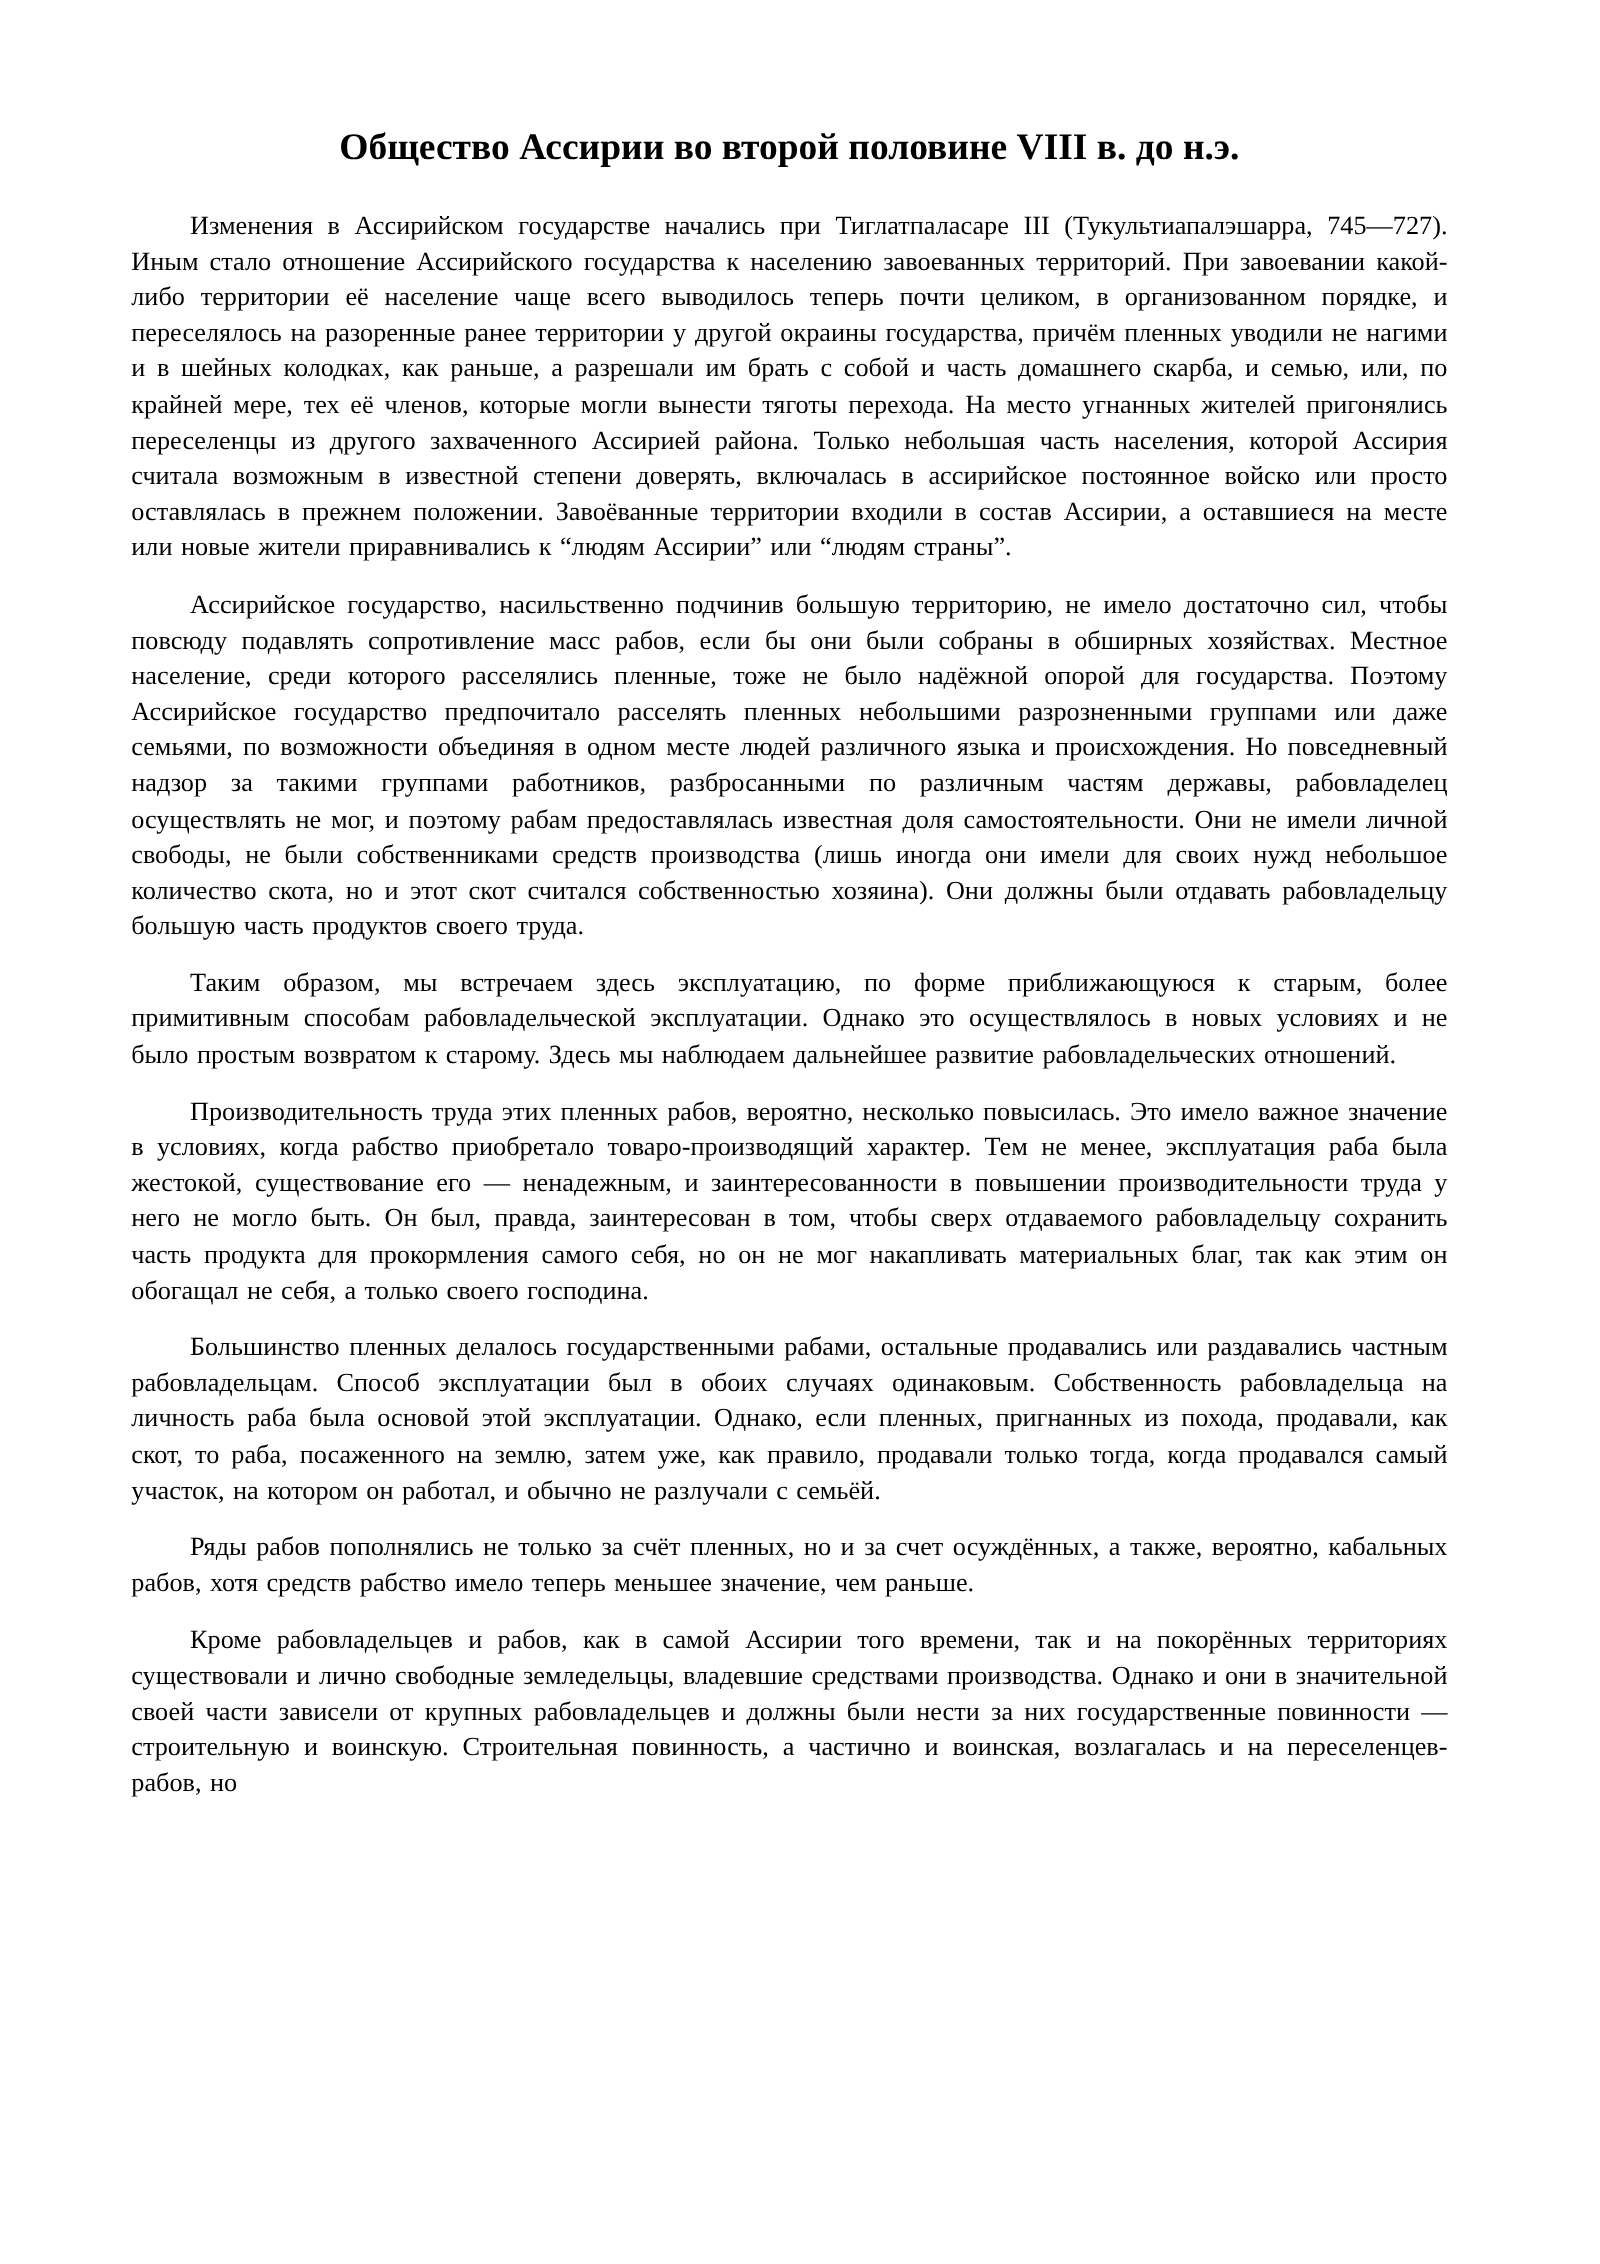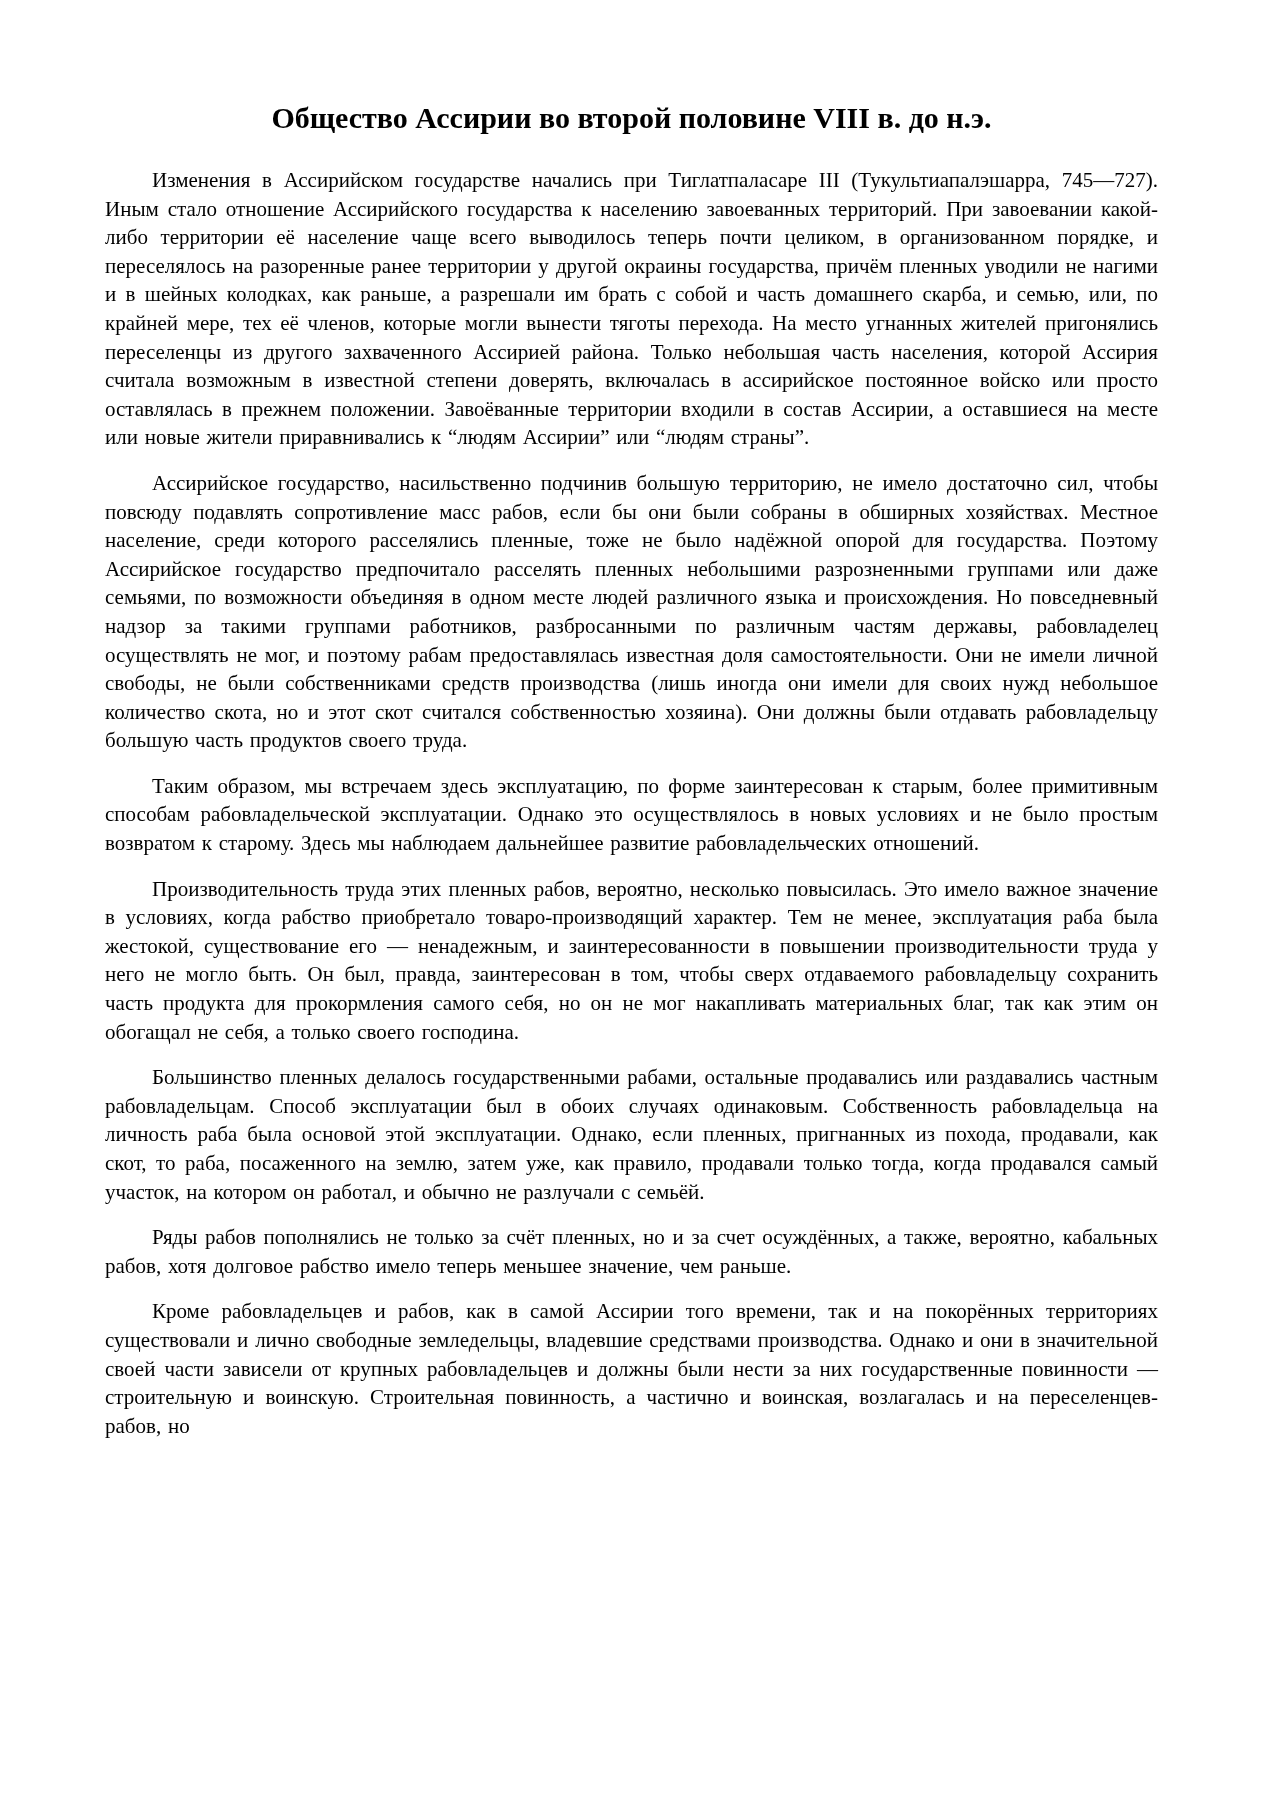--- a/index.html
+++ b/index.html
@@ -35,18 +35,18 @@
   }
 </style>
 </head>
 <body>
 
 <div class="page">
   <h1 class="doc-title">Общество Ассирии во второй половине VIII в. до н.э.</h1>
 
   <p class="para">Изменения в Ассирийском государстве начались при Тиглатпаласаре III (Тукультиапалэшарра, 745—727). Иным стало отношение Ассирийского государства к населению завоеванных территорий. При завоевании какой-либо территории её население чаще всего выводилось теперь почти целиком, в организованном порядке, и переселялось на разоренные ранее территории у другой окраины государства, причём пленных уводили не нагими и в шейных колодках, как раньше, а разрешали им брать с собой и часть домашнего скарба, и семью, или, по крайней мере, тех её членов, которые могли вынести тяготы перехода. На место угнанных жителей пригонялись переселенцы из другого захваченного Ассирией района. Только небольшая часть населения, которой Ассирия считала возможным в известной степени доверять, включалась в ассирийское постоянное войско или просто оставлялась в прежнем положении. Завоёванные территории входили в состав Ассирии, а оставшиеся на месте или новые жители приравнивались к “людям Ассирии” или “людям страны”.</p>
   <p class="para">Ассирийское государство, насильственно подчинив большую территорию, не имело достаточно сил, чтобы повсюду подавлять сопротивление масс рабов, если бы они были собраны в обширных хозяйствах. Местное население, среди которого расселялись пленные, тоже не было надёжной опорой для государства. Поэтому Ассирийское государство предпочитало расселять пленных небольшими разрозненными группами или даже семьями, по возможности объединяя в одном месте людей различного языка и происхождения. Но повседневный надзор за такими группами работников, разбросанными по различным частям державы, рабовладелец осуществлять не мог, и поэтому рабам предоставлялась известная доля самостоятельности. Они не имели личной свободы, не были собственниками средств производства (лишь иногда они имели для своих нужд небольшое количество скота, но и этот скот считался собственностью хозяина). Они должны были отдавать рабовладельцу большую часть продуктов своего труда.</p>
-  <p class="para">Таким образом, мы встречаем здесь эксплуатацию, по форме заинтересован к старым, более примитивным способам рабовладельческой эксплуатации. Однако это осуществлялось в новых условиях и не было простым возвратом к старому. Здесь мы наблюдаем дальнейшее развитие рабовладельческих отношений.</p>
+  <p class="para">Таким образом, мы встречаем здесь эксплуатацию, по форме приближающуюся к старым, более примитивным способам рабовладельческой эксплуатации. Однако это осуществлялось в новых условиях и не было простым возвратом к старому. Здесь мы наблюдаем дальнейшее развитие рабовладельческих отношений.</p>
   <p class="para">Производительность труда этих пленных рабов, вероятно, несколько повысилась. Это имело важное значение в условиях, когда рабство приобретало товаро-производящий характер. Тем не менее, эксплуатация раба была жестокой, существование его — ненадежным, и заинтересованности в повышении производительности труда у него не могло быть. Он был, правда, заинтересован в том, чтобы сверх отдаваемого рабовладельцу сохранить часть продукта для прокормления самого себя, но он не мог накапливать материальных благ, так как этим он обогащал не себя, а только своего господина.</p>
   <p class="para">Большинство пленных делалось государственными рабами, остальные продавались или раздавались частным рабовладельцам. Способ эксплуатации был в обоих случаях одинаковым. Собственность рабовладельца на личность раба была основой этой эксплуатации. Однако, если пленных, пригнанных из похода, продавали, как скот, то раба, посаженного на землю, затем уже, как правило, продавали только тогда, когда продавался самый участок, на котором он работал, и обычно не разлучали с семьёй.</p>
-  <p class="para">Ряды рабов пополнялись не только за счёт пленных, но и за счет осуждённых, а также, вероятно, кабальных рабов, хотя долговое рабство имело теперь меньшее значение, чем раньше.</p>
+  <p class="para">Ряды рабов пополнялись не только за счёт пленных, но и за счет осуждённых, а также, вероятно, кабальных рабов, хотя средств рабство имело теперь меньшее значение, чем раньше.</p>
   <p class="para">Кроме рабовладельцев и рабов, как в самой Ассирии того времени, так и на покорённых территориях существовали и лично свободные земледельцы, владевшие средствами производства. Однако и они в значительной своей части зависели от крупных рабовладельцев и должны были нести за них государственные повинности — строительную и воинскую. Строительная повинность, а частично и воинская, возлагалась и на переселенцев-рабов, но</p>
 </div>
 
 </body></html>

